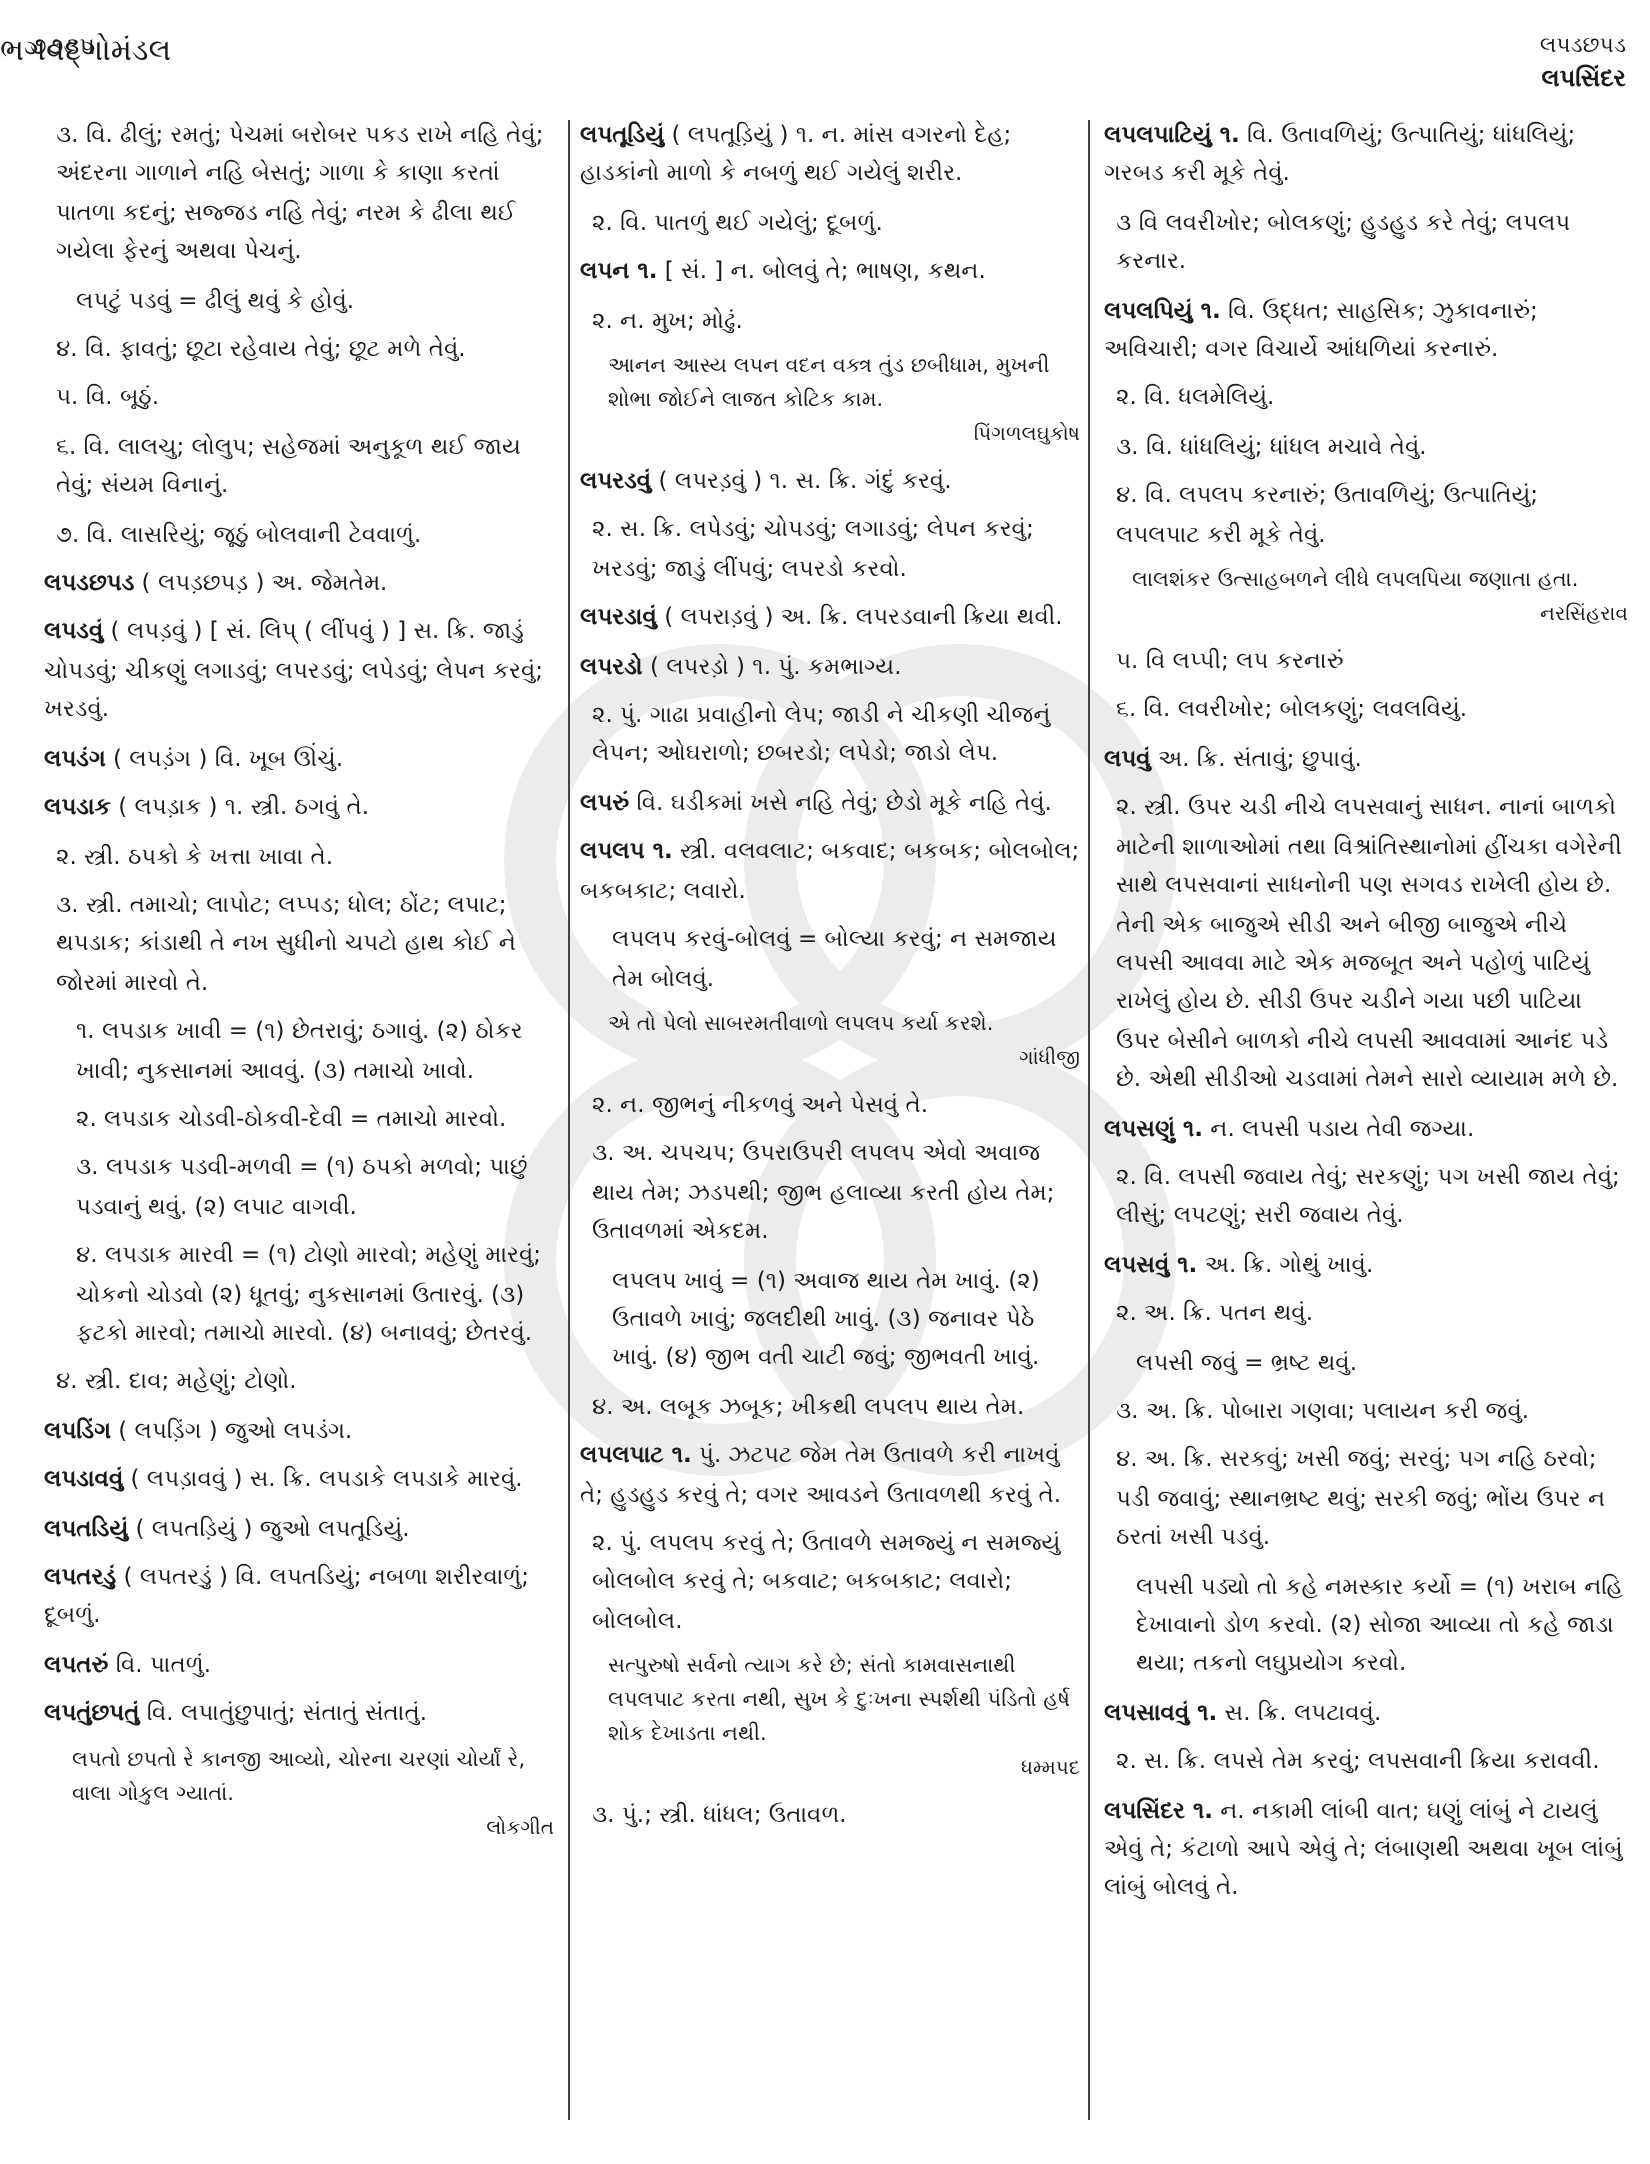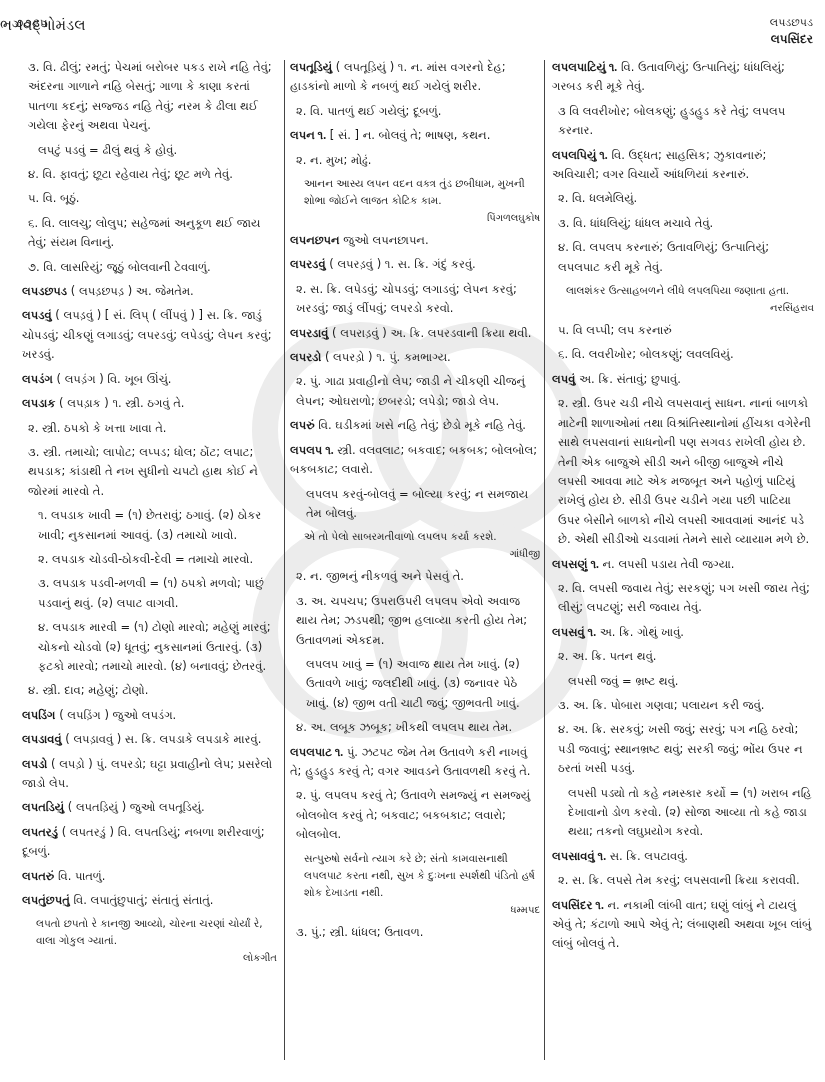--- a/index.html
+++ b/index.html
@@ -23,21 +23,21 @@
   .columns { position: absolute; top: 58px; left: 0; width: 825px; height: 1010px; z-index: 1; }
   .col { position: absolute; top: 0; height: 1005px; overflow: hidden; font-size: 11.5px; line-height: 19.4px; }
   .col-left { left: 22px; width: 255px; }
   .col-mid { left: 290px; width: 250px; }
   .col-right { left: 552px; width: 262px; }
   .divider { position: absolute; top: 2px; width: 1px; height: 1000px; background: #444; }
   .divider.d1 { left: 284px; }
   .divider.d2 { left: 544px; }
   .entry { margin: 0 0 5px 0; }
   .line { display: block; }
-  .hw { font-weight: bold; font-family: Liberation Serif, serif; }
+  .hw { font-weight: bold; }
   .sense { padding-left: 6px; }
   .sub { padding-left: 16px; }
   .quote { padding-left: 14px; font-size: 10.5px; line-height: 17px; }
   .src { display: block; text-align: right; font-size: 10px; }
 </style>
 </head>
 <body>
 
 <svg class="watermark" viewBox="0 0 380 460">
   <g fill="none" stroke="#ececec" stroke-width="26">
@@ -71,35 +71,33 @@
       <div class="entry"><span class="hw">લપડાક</span> <span>( લપડ઼ાક ) ૧. સ્ત્રી. ઠગવું તે.</span></div>
       <div class="entry sense">૨. સ્ત્રી. ઠપકો કે ખત્તા ખાવા તે.</div>
       <div class="entry sense">૩. સ્ત્રી. તમાચો; લાપોટ; લપ્પડ; ધોલ; ઠોંટ; લપાટ; થપડાક; કાંડાથી તે નખ સુધીનો ચપટો હાથ કોઈ ને જોરમાં મારવો તે.</div>
       <div class="entry sub">૧. લપડાક ખાવી = (૧) છેતરાવું; ઠગાવું. (૨) ઠોકર ખાવી; નુકસાનમાં આવવું. (૩) તમાચો ખાવો.</div>
       <div class="entry sub">૨. લપડાક ચોડવી-ઠોકવી-દેવી = તમાચો મારવો.</div>
       <div class="entry sub">૩. લપડાક પડવી-મળવી = (૧) ઠપકો મળવો; પાછું પડવાનું થવું. (૨) લપાટ વાગવી.</div>
       <div class="entry sub">૪. લપડાક મારવી = (૧) ટોણો મારવો; મહેણું મારવું; ચોકનો ચોડવો (૨) ધૂતવું; નુકસાનમાં ઉતારવું. (૩) ફટકો મારવો; તમાચો મારવો. (૪) બનાવવું; છેતરવું.</div>
       <div class="entry sense">૪. સ્ત્રી. દાવ; મહેણું; ટોણો.</div>
       <div class="entry"><span class="hw">લપડિંગ</span> <span>( લપડ઼િંગ ) જુઓ લપડંગ.</span></div>
       <div class="entry"><span class="hw">લપડાવવું</span> <span>( લપડ઼ાવવું ) સ. ક્રિ. લપડાકે લપડાકે મારવું.</span></div>
-      <div class="entry"><span class="hw">લપડો</span> <span>( લપડ઼ો ) પું. લપરડો; ઘટ્ટા પ્રવાહીનો લેપ; પ્રસરેલો જાડો લેપ.</span></div>
       <div class="entry"><span class="hw">લપતડિયું</span> <span>( લપતડ઼િયું ) જુઓ લપતૂડિયું.</span></div>
       <div class="entry"><span class="hw">લપતરડું</span> <span>( લપતરડ઼ું ) વિ. લપતડિયું; નબળા શરીરવાળું; દૂબળું.</span></div>
       <div class="entry"><span class="hw">લપતરું</span> <span>વિ. પાતળું.</span></div>
       <div class="entry"><span class="hw">લપતુંછપતું</span> <span>વિ. લપાતુંછુપાતું; સંતાતું સંતાતું.</span></div>
       <div class="entry quote"><span>લપતો છપતો રે કાનજી આવ્યો, ચોરના ચરણાં ચોર્યાં રે, વાલા ગોકુલ ગ્યાતાં.</span><span class="src">લોકગીત</span></div>
     </div>
   <div class="divider d1"></div>
   <div class="col col-mid">
       <div class="entry"><span class="hw">લપતૂડિયું</span> <span>( લપતૂડ઼િયું ) ૧. ન. માંસ વગરનો દેહ; હાડકાંનો માળો કે નબળું થઈ ગયેલું શરીર.</span></div>
       <div class="entry sense">૨. વિ. પાતળું થઈ ગયેલું; દૂબળું.</div>
       <div class="entry"><span class="hw">લપન ૧.</span> <span>[ સં. ] ન. બોલવું તે; ભાષણ, કથન.</span></div>
       <div class="entry sense">૨. ન. મુખ; મોઢું.</div>
       <div class="entry quote"><span>આનન આસ્ય લપન વદન વક્ત્ર તુંડ છબીધામ, મુખની શોભા જોઈને લાજત કોટિક કામ.</span><span class="src">પિંગળલઘુકોષ</span></div>
-      <div class="entry"><span class="hw">લપનછપન</span> <span>જુઓ લપનછાપન.</span></div>
       <div class="entry"><span class="hw">લપરડવું</span> <span>( લપરડ઼વું ) ૧. સ. ક્રિ. ગંદું કરવું.</span></div>
       <div class="entry sense">૨. સ. ક્રિ. લપેડવું; ચોપડવું; લગાડવું; લેપન કરવું; ખરડવું; જાડું લીંપવું; લપરડો કરવો.</div>
       <div class="entry"><span class="hw">લપરડાવું</span> <span>( લપરાડ઼વું ) અ. ક્રિ. લપરડવાની ક્રિયા થવી.</span></div>
       <div class="entry"><span class="hw">લપરડો</span> <span>( લપરડ઼ો ) ૧. પું. કમભાગ્ય.</span></div>
       <div class="entry sense">૨. પું. ગાઢા પ્રવાહીનો લેપ; જાડી ને ચીકણી ચીજનું લેપન; ઓઘરાળો; છબરડો; લપેડો; જાડો લેપ.</div>
       <div class="entry"><span class="hw">લપરું</span> <span>વિ. ઘડીકમાં ખસે નહિ તેવું; છેડો મૂકે નહિ તેવું.</span></div>
       <div class="entry"><span class="hw">લપલપ ૧.</span> <span>સ્ત્રી. વલવલાટ; બકવાદ; બકબક; બોલબોલ; બકબકાટ; લવારો.</span></div>
       <div class="entry sub">લપલપ કરવું-બોલવું = બોલ્યા કરવું; ન સમજાય તેમ બોલવું.</div>
       <div class="entry quote"><span>એ તો પેલો સાબરમતીવાળો લપલપ કર્યા કરશે.</span><span class="src">ગાંધીજી</span></div>
       <div class="entry sense">૨. ન. જીભનું નીકળવું અને પેસવું તે.</div>

